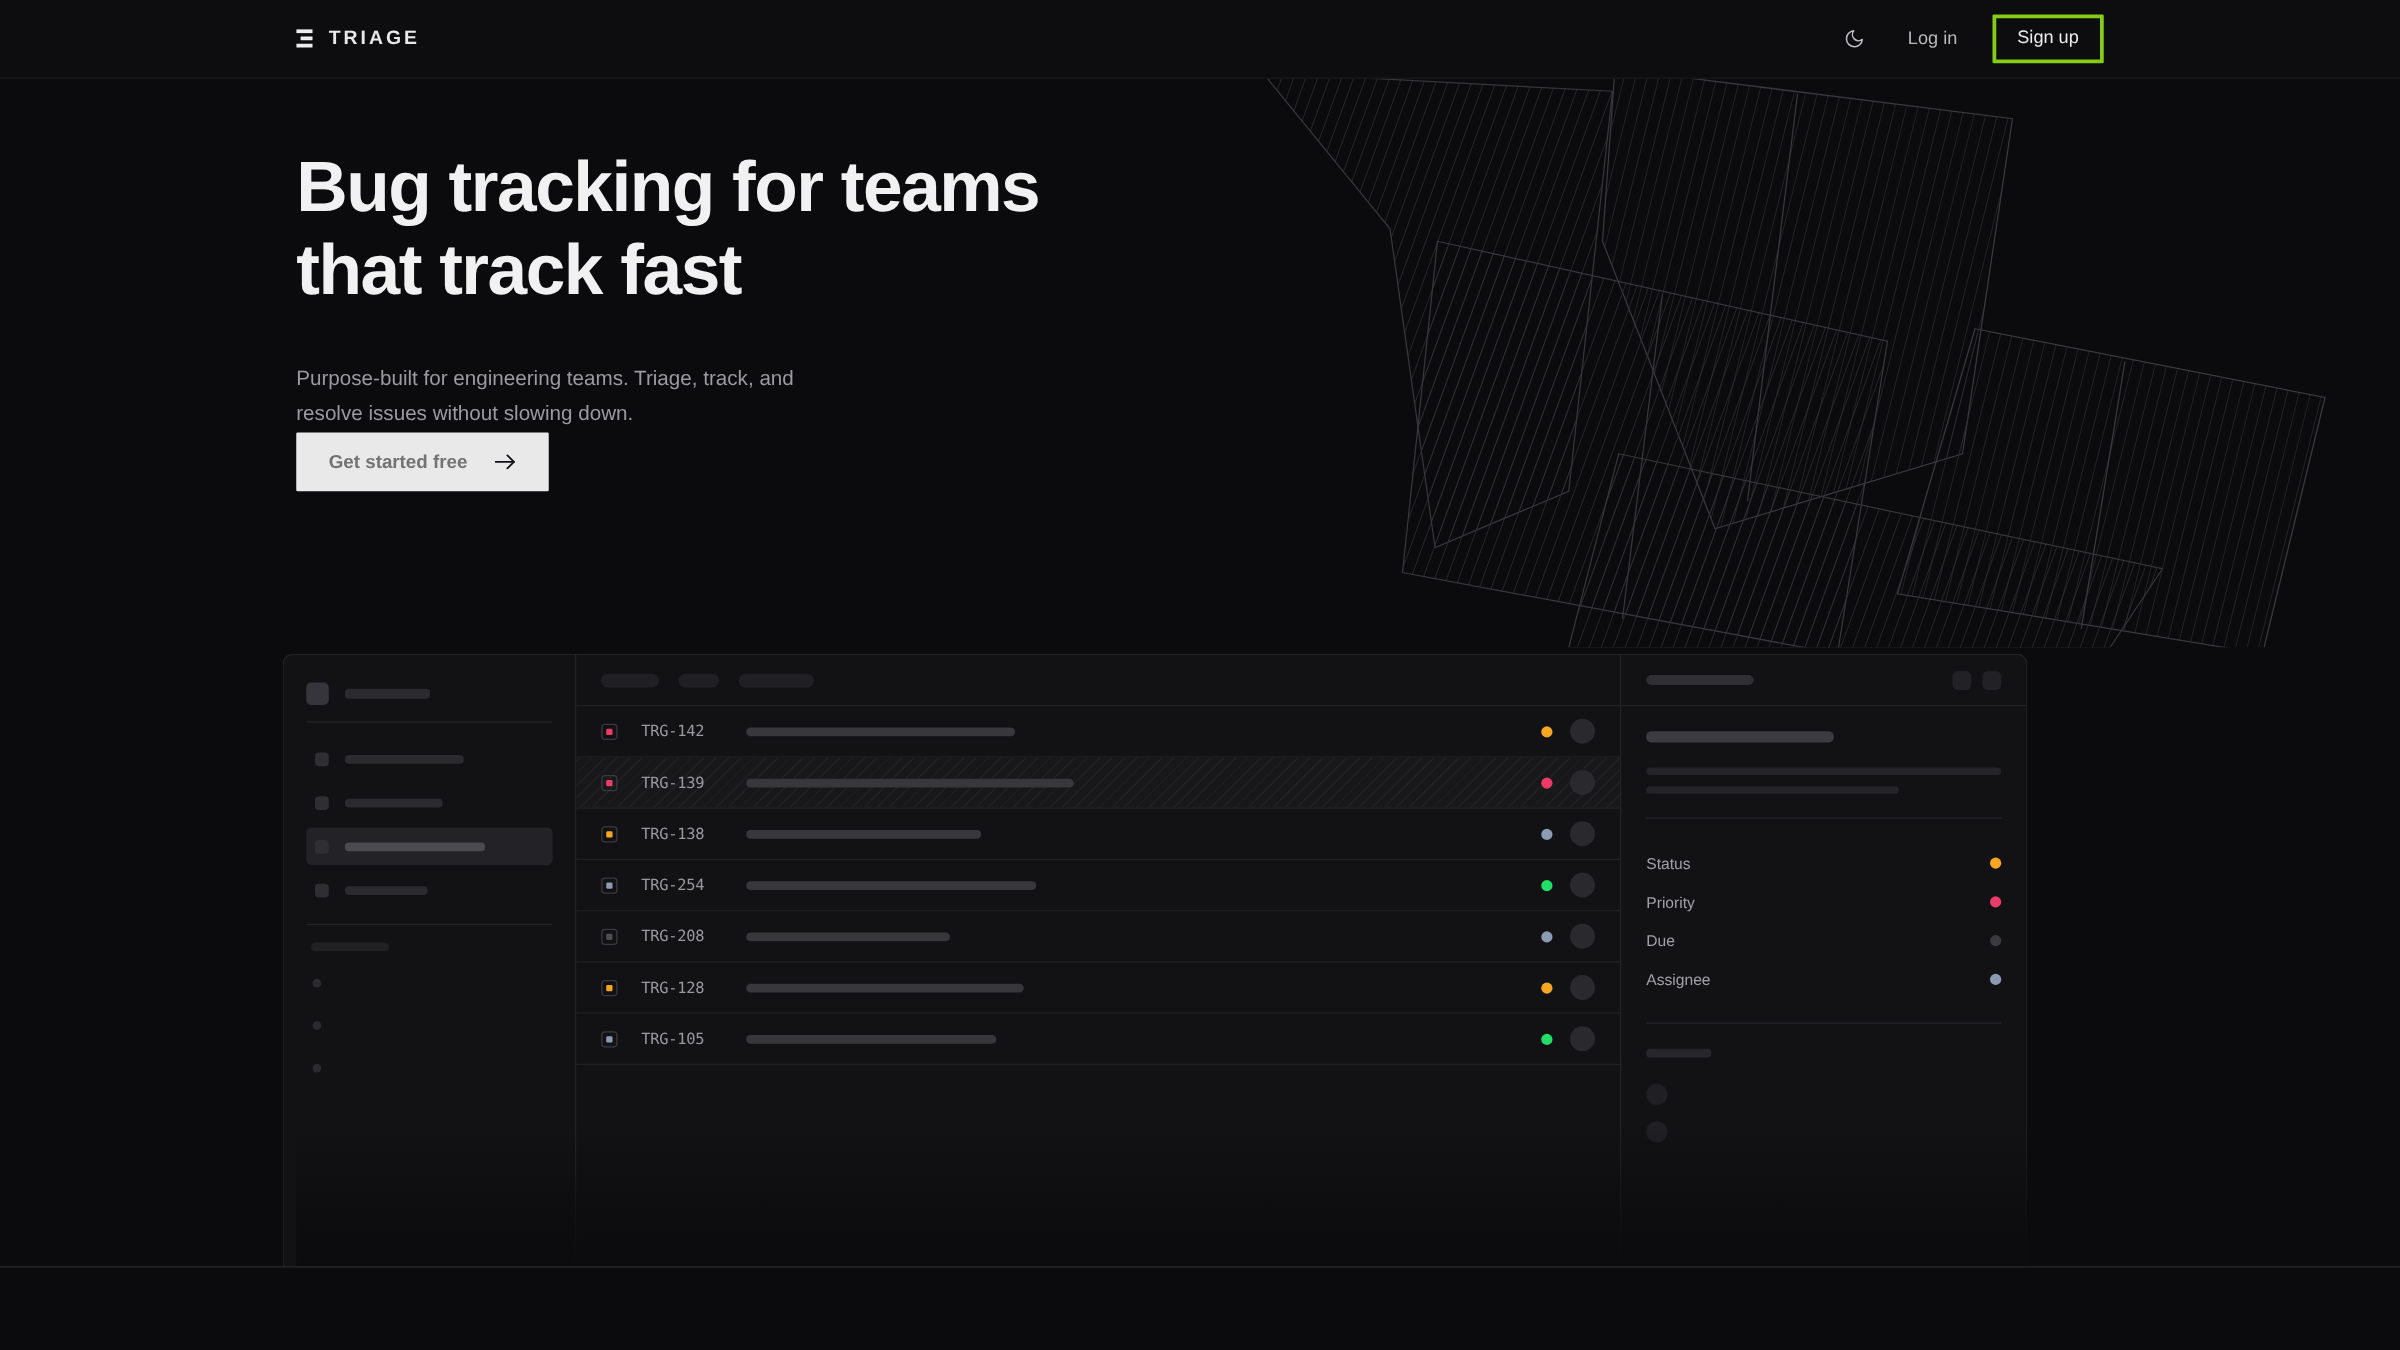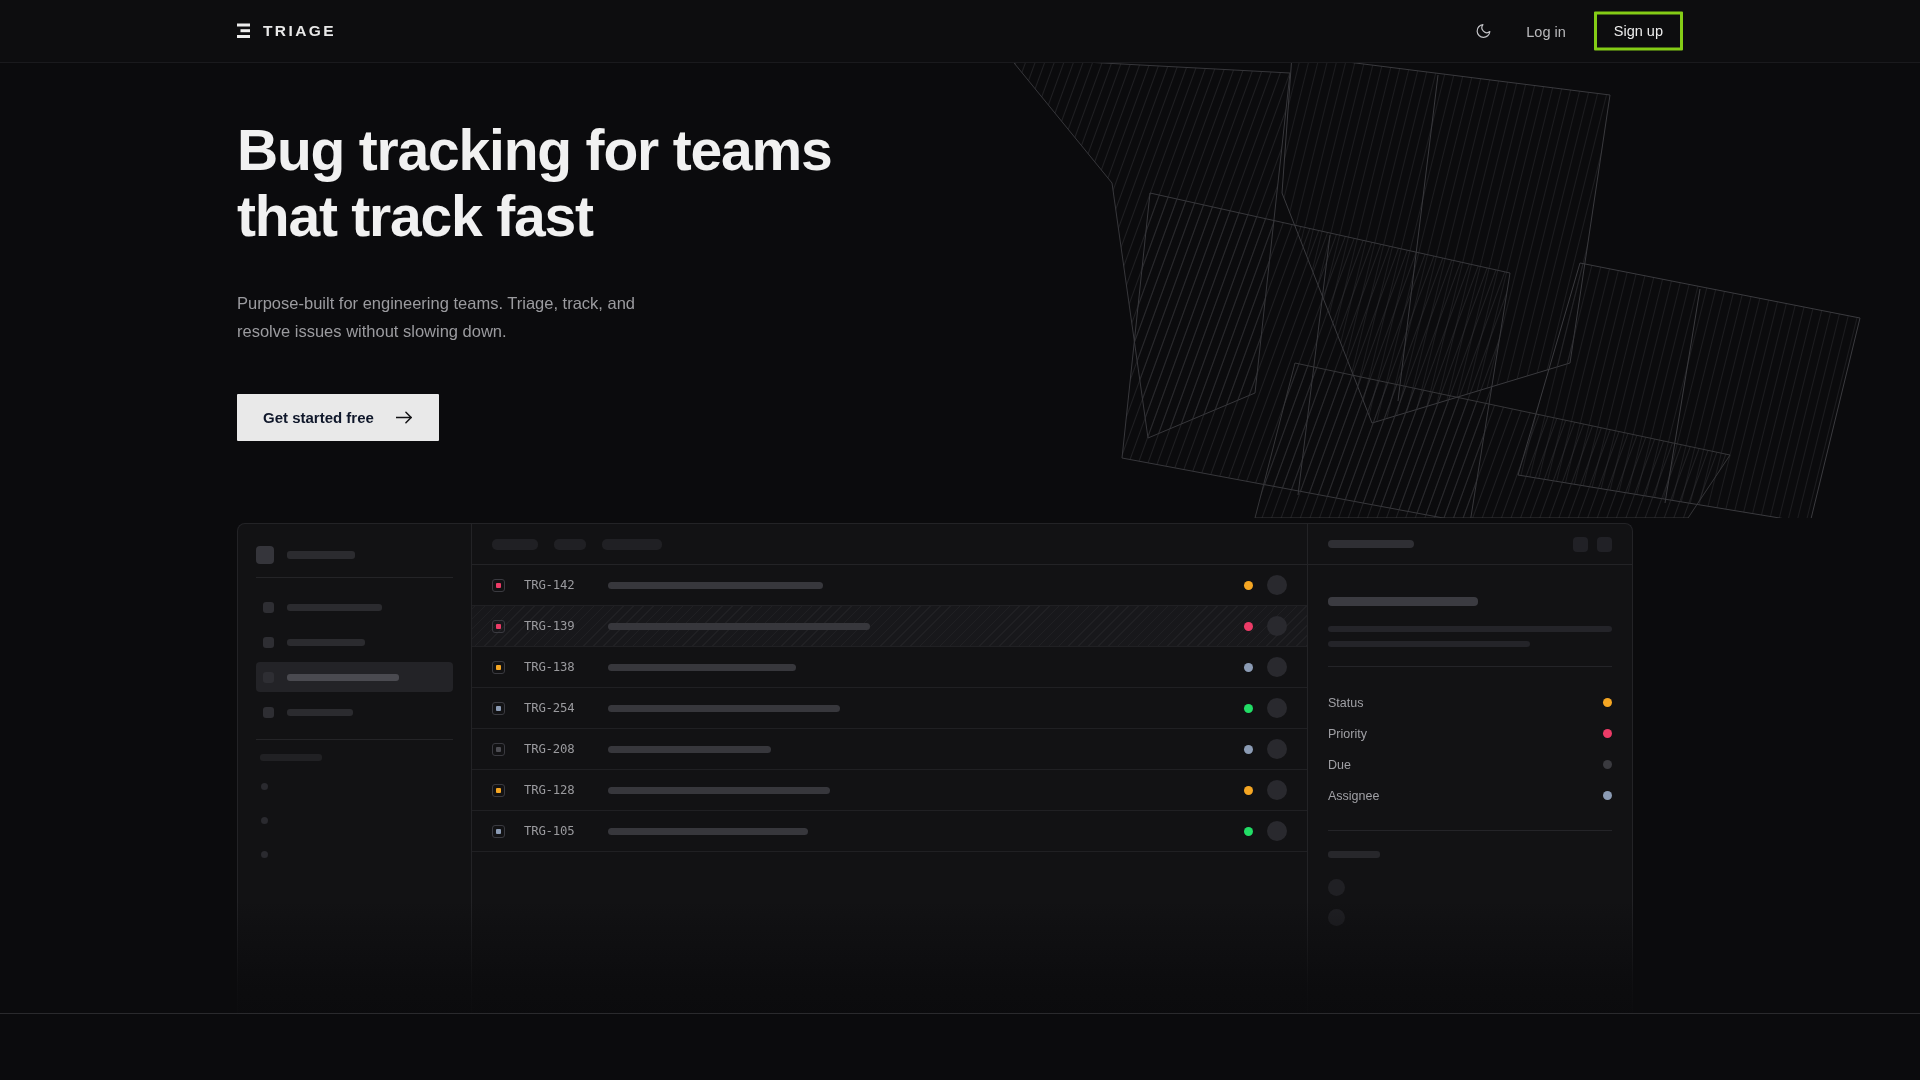--- a/index.html
+++ b/index.html
@@ -55,29 +55,29 @@
   .hero { position:absolute; left:237px; top:118px; z-index:10; }
   .hero h1 {
     font-size:57px; line-height:1.15; font-weight:bold;
     color:#f1f1f1; letter-spacing:-1.2px; white-space:pre-line;
   }
   .hero-sub {
     margin-top:40px; font-size:16.5px; line-height:1.72;
     color:#9b9b9f; white-space:pre-line; max-width:520px;
   }
   .cta {
-    margin-top:48px; display:inline-flex; align-items:center; gap:22px;
-    background:#e9e9e9; color:#0f172a;
+    display:inline-flex; align-items:center; gap:22px;
+    background:#e9e9e9; color:#737373;
     font-size:15px; font-weight:bold; font-family:inherit;
     padding:15px 26px; border:none; cursor:pointer; border-radius:1px;
   }
 
   
   .mock {
-    position:absolute; left:237px; top:523px;
+    position:absolute; left:226px; top:523px;
     width:1396px; height:490px;
     background:#121214;
     border:1px solid #232326;
     border-bottom:none;
     border-top-left-radius:8px; border-top-right-radius:8px;
     display:flex; overflow:hidden; z-index:10;
   }
   .mock-fade {
     position:absolute; left:237px; top:900px; width:1396px; height:113px;
     background:linear-gradient(to bottom, rgba(11,11,13,0) 0%, rgba(11,11,13,0.82) 75%, rgba(11,11,13,0.95) 100%);
@@ -121,21 +121,21 @@
     margin-right:19px;
   }
   .pri i { display:block; width:5px; height:5px; border-radius:1px; }
   .row-id { color:#9a9a9e; font-size:12.3px; font-family:"DejaVu Sans Mono", monospace; letter-spacing:-0.2px; width:68px; flex:0 0 68px; }
   .row-title { height:7px; border-radius:4px; background:#37373c; margin-left:16px; }
   .row-right { margin-left:auto; display:flex; align-items:center; gap:14px; }
   .st-dot { width:9px; height:9px; border-radius:50%; }
   .row-av { width:20px; height:20px; border-radius:50%; background:#29292e; }
 
   
-  .mk-detail { width:324px; flex:0 0 324px; display:flex; flex-direction:column;gap:12px; }
+  .mk-detail { width:324px; flex:0 0 324px; display:flex; flex-direction:column; }
   .det-head { height:41px; flex:0 0 41px; border-bottom:1px solid #232326; display:flex; align-items:center; padding:0 20px; }
   .det-head-sk { width:86px; height:8px; border-radius:4px; background:#2f2f34; }
   .det-btns { margin-left:auto; display:flex; gap:9px; }
   .det-btn { width:15px; height:15px; border-radius:4px; background:#212126; cursor:pointer; }
   .det-body { padding:20px 20px 0 20px; }
   .det-title { width:150px; height:9px; border-radius:4px; background:#3b3b41; margin-bottom:20px; }
   .det-line { height:6px; border-radius:3px; background:#242429; margin-bottom:9px; }
   .det-div { height:1px; background:#242428; margin:19px 0 20px 0; }
   .meta-row { display:flex; align-items:center; height:31px; }
   .meta-label { color:#a0a0a5; font-size:12.5px; }

